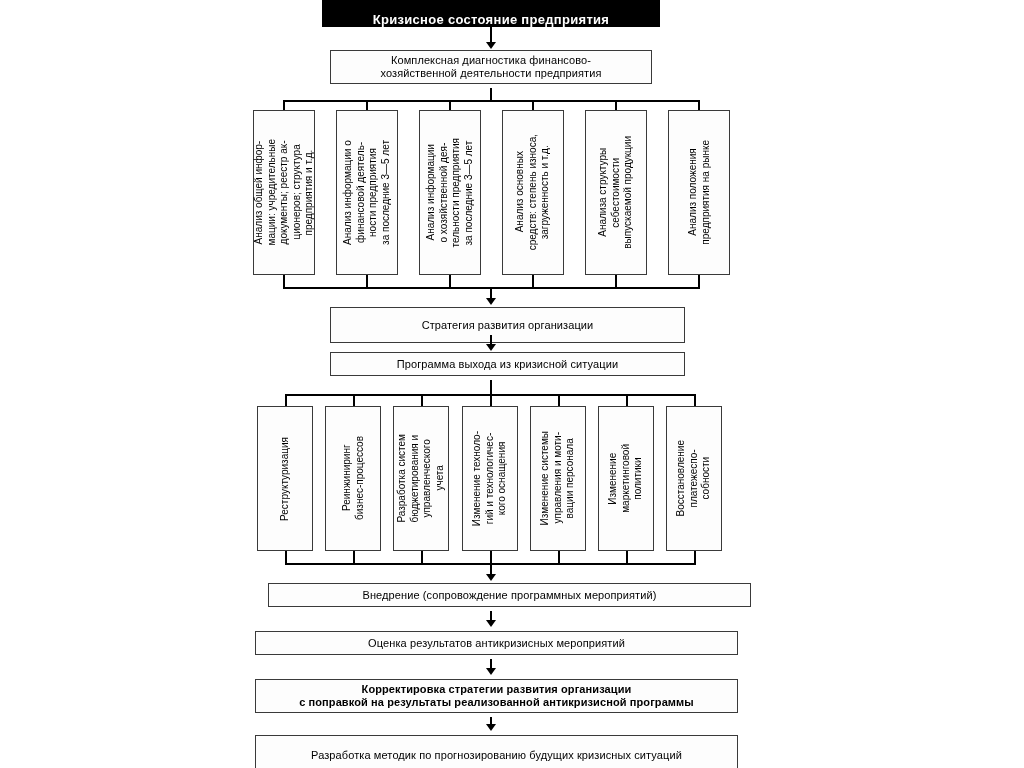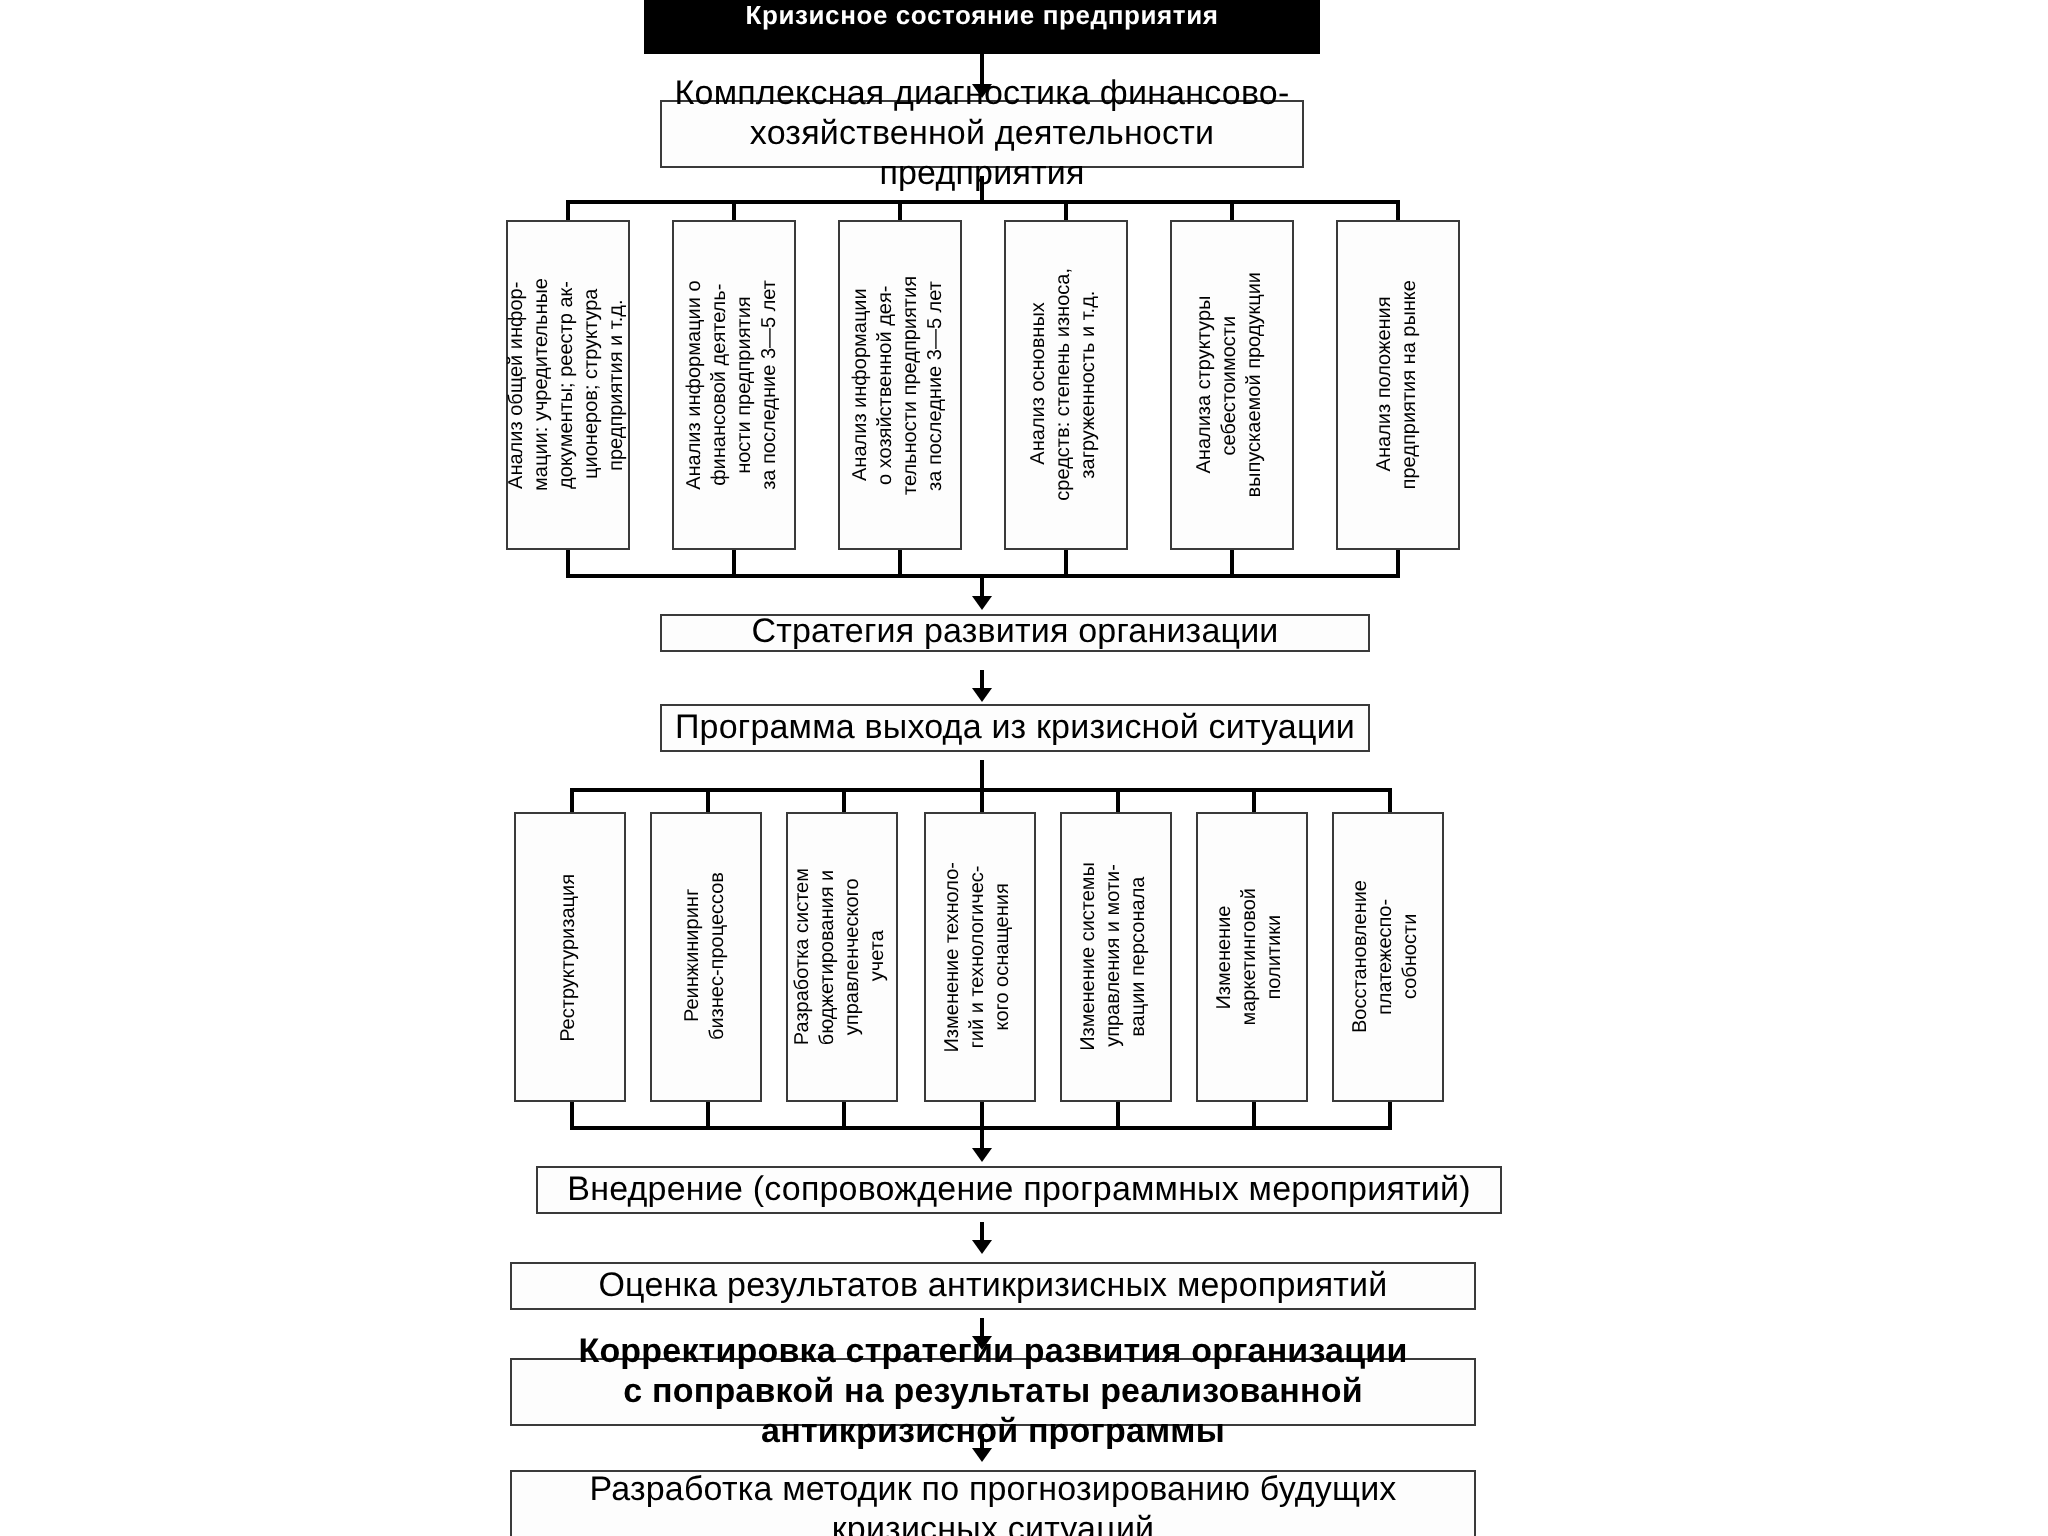--- a/index.html
+++ b/index.html
@@ -43,32 +43,32 @@
   }
   .box > .txt {
     display: block;
     line-height: 1.18;
     white-space: pre-line;
     padding: 0 4px;
   }
 
   
   .hbox .txt {
-    font-size: 17px;
+    font-size: 11px;
     letter-spacing: 0.1px;
   }
 
   
   .title-box {
     position: absolute;
     box-sizing: border-box;
     background: #000000;
     color: #ffffff;
     display: flex;
-    align-items: flex-start;
+    align-items: flex-end;
     justify-content: center;
     text-align: center;
     font-size: 13px;
     font-weight: bold;
     letter-spacing: 0.3px;
   }
 
   
   .vbox {
     align-items: center;
@@ -166,21 +166,21 @@
   <div class="ln v" style="left:366px; top:275px; height:12px;"></div>
   <div class="ln v" style="left:449px; top:275px; height:12px;"></div>
   <div class="ln v" style="left:532px; top:275px; height:12px;"></div>
   <div class="ln v" style="left:615px; top:275px; height:12px;"></div>
   <div class="ln v" style="left:698px; top:275px; height:12px;"></div>
   <div class="ln h" style="left:283px; top:287px; width:417px;"></div>
 
   <div class="ln v" style="left:490px; top:287px; height:14px;"></div>
   <div class="arrow" style="left:486px; top:298px;"></div>
 
-  <div class="box hbox" style="left:330px; top:307px; width:355px; height:19px;">
+  <div class="box hbox" style="left:330px; top:307px; width:355px; height:36px;">
     <span class="txt">Стратегия развития организации</span>
   </div>
 
   <div class="ln v" style="left:490px; top:335px; height:12px;"></div>
   <div class="arrow" style="left:486px; top:344px;"></div>
 
   <div class="box hbox" style="left:330px; top:352px; width:355px; height:24px;align-items:center;">
     <span class="txt">Программа выхода из кризисной ситуации</span>
   </div>
 

